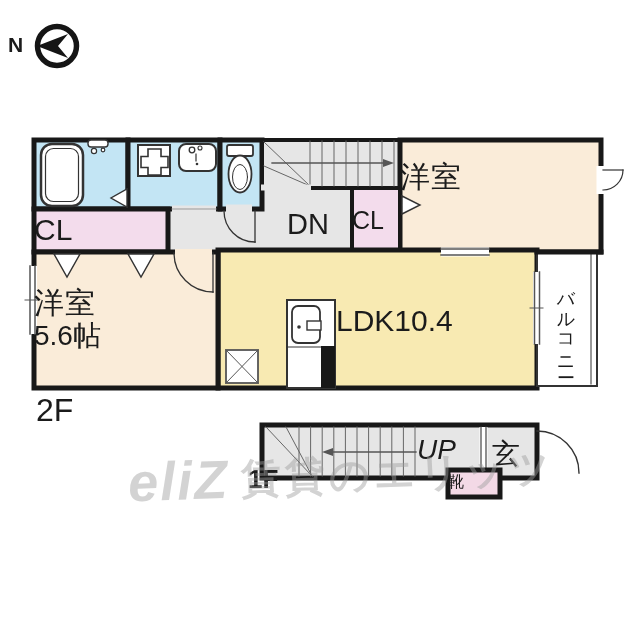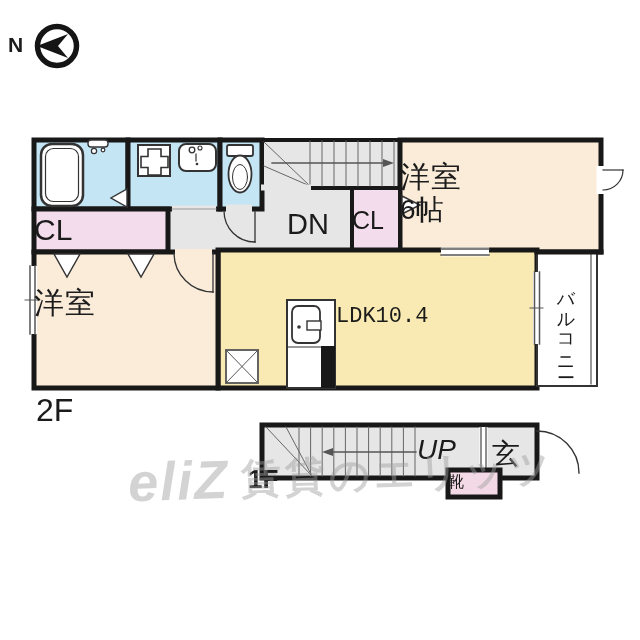--- a/index.html
+++ b/index.html
@@ -12,21 +12,21 @@
   #plan-svg{position:absolute;left:0;top:0;z-index:1;}
   .lbl{position:absolute;z-index:2;color:#1b1b1b;}
   .lbl.center{}
   .room-title{font-size:30px;line-height:34px;letter-spacing:1px;}
   .room-size{font-size:28px;line-height:32px;}
   #lbl-cl-left{left:34px;top:213px;width:134px;font-size:30px;}
   #lbl-cl-mid{left:352px;top:206px;width:48px;font-size:25px;}
   #lbl-dn{left:263px;top:208px;font-size:29px;margin-left:24px;}
   #lbl-room-right{left:400px;top:160px;width:201px;}
   #lbl-room-left{left:34px;top:286px;width:184px;}
-  #lbl-ldk{left:336px;top:304px;font-size:22px;font-family:Liberation Mono, monospace;}
+  #lbl-ldk{left:336px;top:304px;font-size:30px;}
   #lbl-balcony{
     left:544px;top:262px;width:34px;height:124px;
     writing-mode:vertical-rl;text-orientation:mixed;
     font-size:18px;letter-spacing:2px;text-align:center;
   }
   #lbl-2f{left:36px;top:392px;font-size:32px;}
   #lbl-1f{left:248px;top:464px;font-size:26px;font-weight:bold;}
   #lbl-up{left:417px;top:434px;font-size:28px;font-style:italic;}
   #lbl-entrance{left:492px;top:435px;font-size:28px;}
   #lbl-shoes{left:448px;top:472px;width:52px;font-size:16px;}
@@ -202,25 +202,25 @@
 </svg>
 
 <div class="lbl" id="lbl-north">N</div>
 
 <div class="lbl center" id="lbl-cl-left">CL</div>
 <div class="lbl center" id="lbl-cl-mid">CL</div>
 <div class="lbl" id="lbl-dn">DN</div>
 
 <div class="lbl center" id="lbl-room-right">
   <div class="room-title">洋室</div>
-  <div class="room-size">6帖</div>
 </div>
 
 <div class="lbl center" id="lbl-room-left">
   <div class="room-title">洋室</div>
+  <div class="room-size">5.6帖</div>
 </div>
 
 <div class="lbl" id="lbl-ldk">LDK10.4</div>
 <div class="lbl" id="lbl-balcony">バルコニー</div>
 <div class="lbl" id="lbl-2f">2F</div>
 
 <div class="lbl" id="lbl-up">UP</div>
 <div class="lbl" id="lbl-entrance">玄</div>
 <div class="lbl center" id="lbl-shoes">靴</div>
 <div class="lbl" id="lbl-1f">1F</div>

